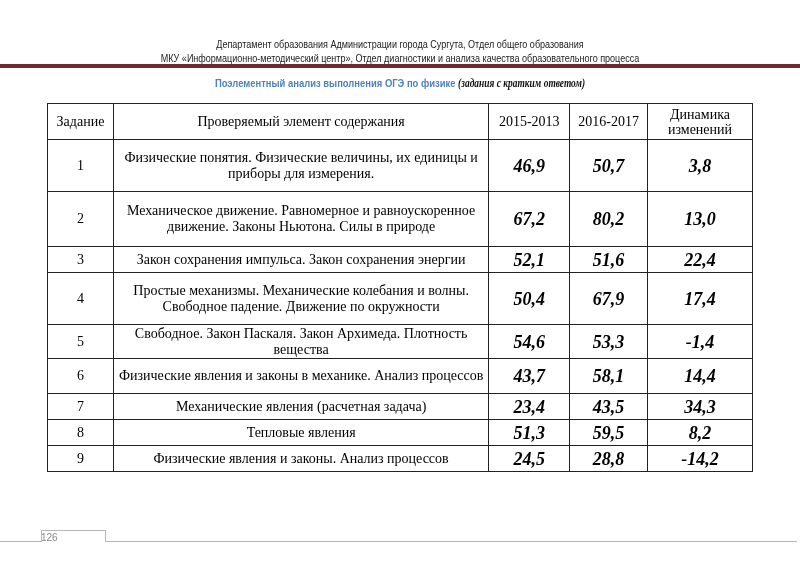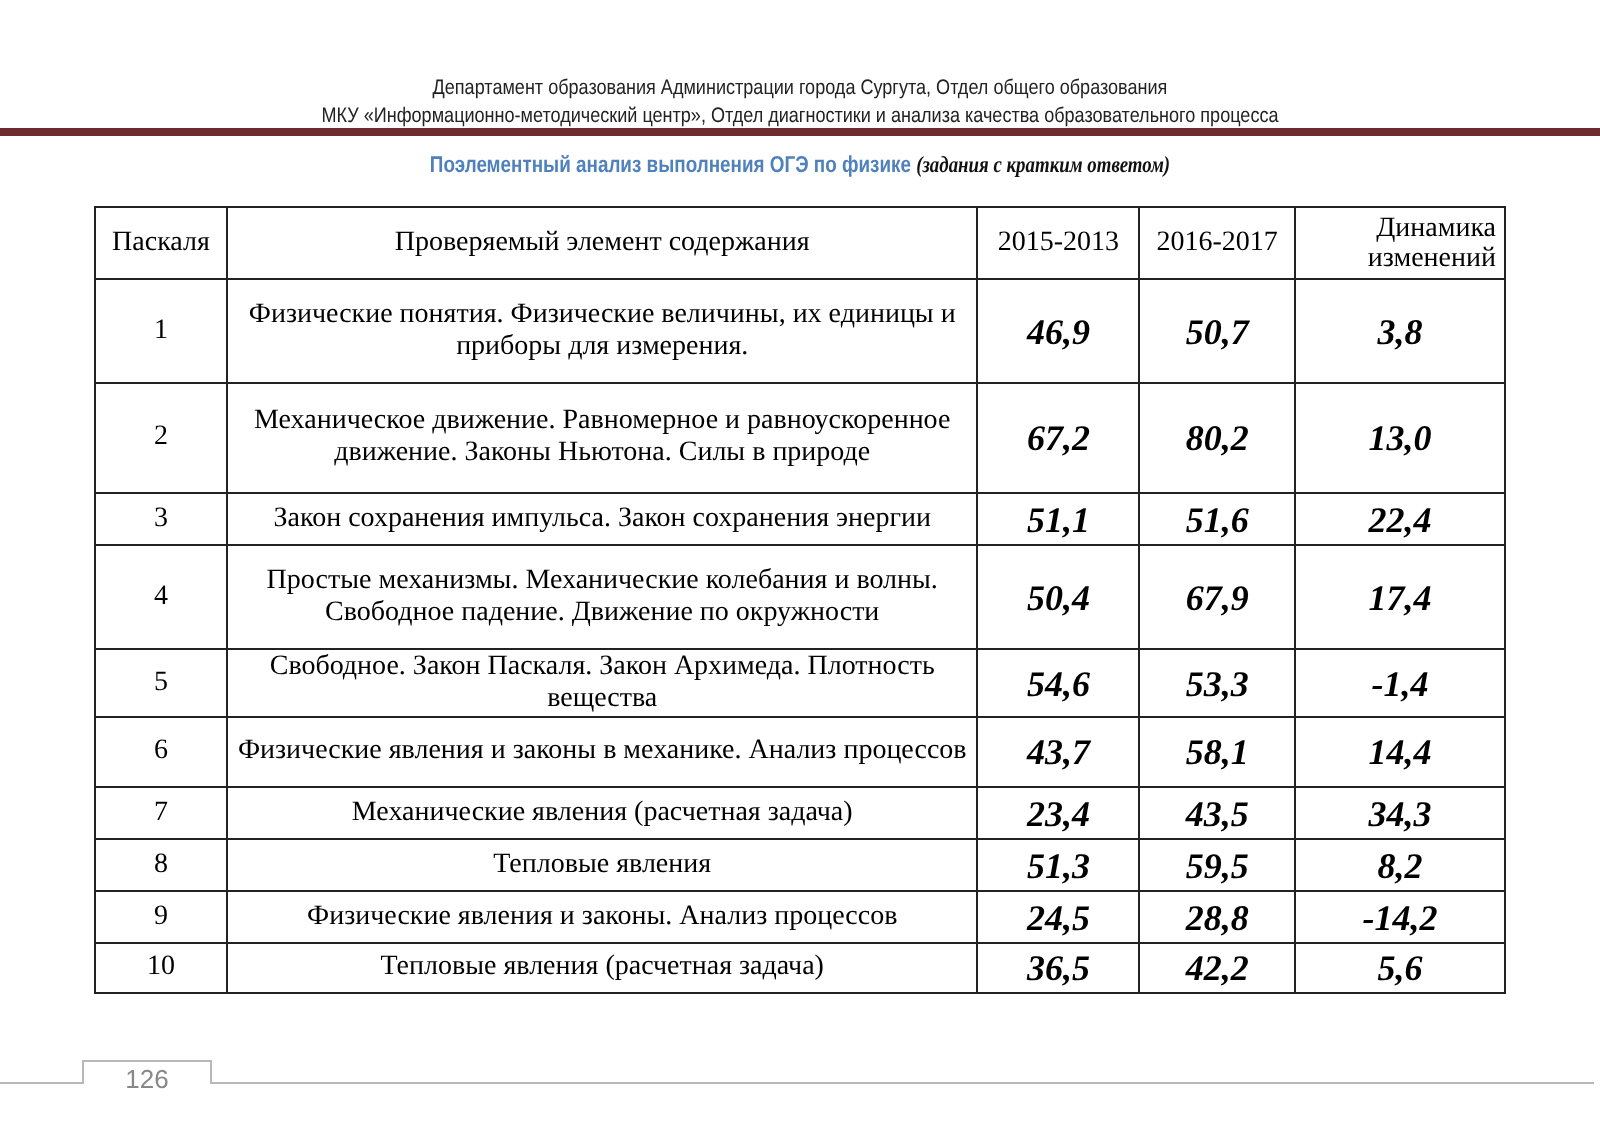--- a/index.html
+++ b/index.html
@@ -22,49 +22,49 @@
   td, th { border: 1px solid #222; text-align: center; vertical-align: middle;
     font-family: "Liberation Serif", serif; font-size: 14px; font-weight: normal; line-height: 16px; padding: 0 4px; }
   th { height: 36px; }
   td.num { font-weight: bold; font-style: italic; font-size: 18px; }
   td.elem { font-size: 14px; font-family: Liberation Serif, serif; }
   col.c1 { width: 66px; }
   col.c2 { width: 376px; }
   col.c3 { width: 81px; }
   col.c4 { width: 78px; }
   col.c5 { width: 105px; }
-  th.dyn { line-height: 15px; text-align: right; }
+  th.dyn { line-height: 15px; }
 
   .footer-line-left { position: absolute; top: 541px; left: 0; width: 42px; height: 1px; background: #b8b8b8; }
   .footer-tab { position: absolute; top: 530px; left: 41px; width: 65px; height: 12px;
     border: 1px solid #b8b8b8; border-bottom: none; }
   .footer-line-right { position: absolute; top: 541px; left: 105px; width: 692px; height: 1px; background: #b8b8b8; }
-  .page-num { position: absolute; top: 532px; left: 41px; width: 65px; text-align: center;
-    font-family: "Liberation Sans", sans-serif; font-size: 13px; color: #888; }
+  .page-num { position: absolute; top: 532px; left: 41px; width: 65px; 
+    font-family: "Liberation Sans", sans-serif; font-size: 10px; color: #888; }
 </style>
 </head>
 <body>
 
 <div id="hdr1" class="hdr-line">Департамент образования Администрации города Сургута, Отдел общего образования</div>
 <div id="hdr2" class="hdr-line">МКУ «Информационно-методический центр», Отдел диагностики и анализа качества образовательного процесса</div>
 <div class="hdr-rule"></div>
 
 <div class="title"><span>Поэлементный анализ выполнения ОГЭ по физике </span><span class="sub">(задания с кратким ответом)</span></div>
 
 <table>
   <colgroup>
       <col class="c1">
       <col class="c2">
       <col class="c3">
       <col class="c4">
       <col class="c5">
     </colgroup>
   <thead>
     <tr>
-      <th>Паскаля</th>
+      <th>Задание</th>
       <th>Проверяемый элемент содержания</th>
       <th>2015-2013</th>
       <th>2016-2017</th>
       <th class="dyn">Динамика изменений</th>
     </tr>
   </thead>
   <tbody>
     <tr style="height:52px">
       <td>1</td>
       <td class="elem">Физические понятия. Физические величины, их единицы и приборы для измерения.</td>
@@ -75,21 +75,21 @@
     <tr style="height:55px">
       <td>2</td>
       <td class="elem">Механическое движение. Равномерное и равноускоренное движение. Законы Ньютона. Силы в природе</td>
       <td class="num">67,2</td>
       <td class="num">80,2</td>
       <td class="num">13,0</td>
     </tr>
     <tr style="height:26px">
       <td>3</td>
       <td class="elem">Закон сохранения импульса. Закон сохранения энергии</td>
-      <td class="num">51,1</td>
+      <td class="num">52,1</td>
       <td class="num">51,6</td>
       <td class="num">22,4</td>
     </tr>
     <tr style="height:52px">
       <td>4</td>
       <td class="elem">Простые механизмы. Механические колебания и волны. Свободное падение. Движение по окружности</td>
       <td class="num">50,4</td>
       <td class="num">67,9</td>
       <td class="num">17,4</td>
     </tr>
@@ -121,26 +121,19 @@
       <td class="num">59,5</td>
       <td class="num">8,2</td>
     </tr>
     <tr style="height:26px">
       <td>9</td>
       <td class="elem">Физические явления и законы. Анализ процессов</td>
       <td class="num">24,5</td>
       <td class="num">28,8</td>
       <td class="num">-14,2</td>
     </tr>
-    <tr style="height:25px">
-      <td>10</td>
-      <td class="elem">Тепловые явления (расчетная задача)</td>
-      <td class="num">36,5</td>
-      <td class="num">42,2</td>
-      <td class="num">5,6</td>
-    </tr>
   </tbody>
 </table>
 
 <div class="footer-line-left"></div>
 <div class="footer-tab"></div>
 <div class="footer-line-right"></div>
 <div class="page-num">126</div>
 
 </body></html>

